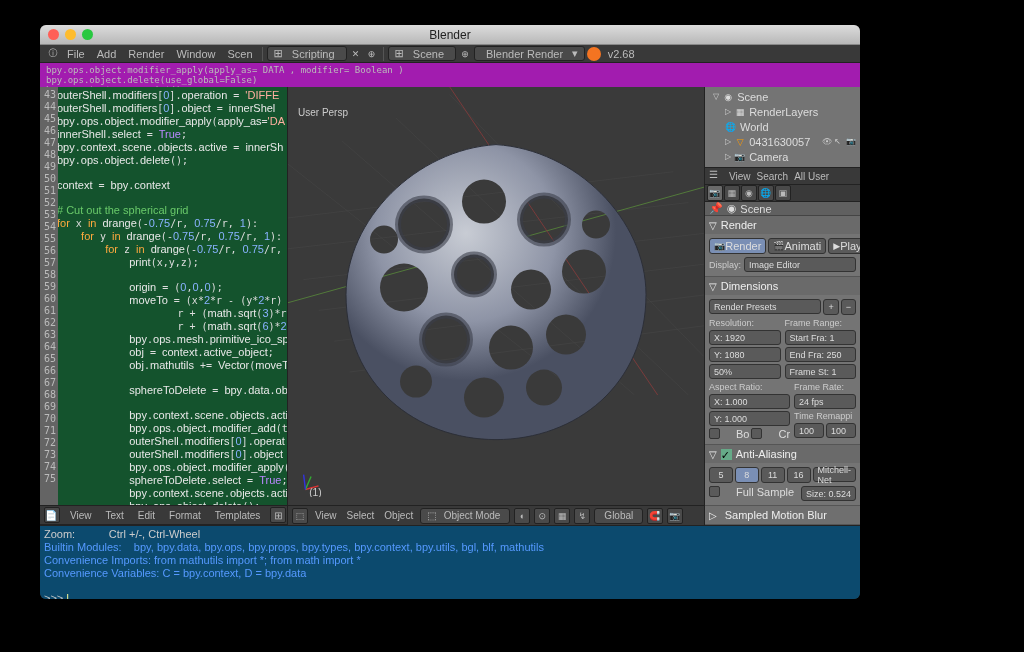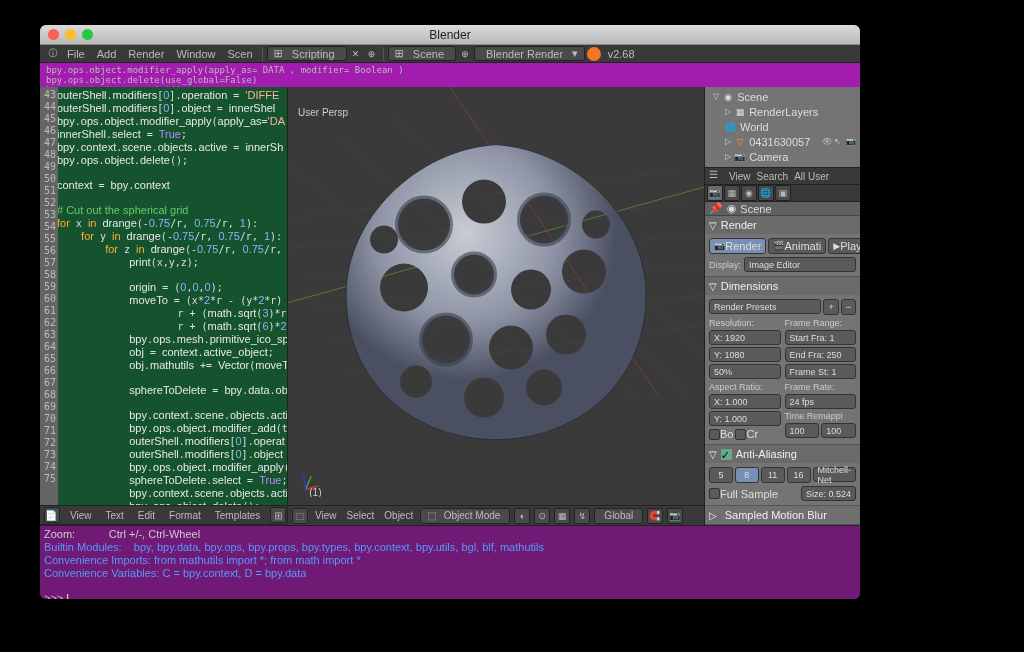--- a/index.html
+++ b/index.html
@@ -58,24 +58,24 @@
 .panel-hdr{display:flex;align-items:center;height:18px;padding:0 4px;background:#6a6a6a;color:#eee;font-size:10px;gap:4px}
 .panel-hdr.collapsed{background:#6f6f6f}
 .panel-body{padding:4px;display:flex;flex-direction:column;gap:3px;background:#747474}
 .btnrow{display:flex;gap:2px}
 .btn{background:#5a5a5a;border:1px solid #333;border-radius:3px;color:#ddd;font-size:9px;padding:2px 4px;height:16px;display:flex;align-items:center;justify-content:center}
 .btn.active{background:#7a8fb5}
 .field{background:#5a5a5a;border:1px solid #333;border-radius:3px;color:#ddd;font-size:9px;padding:1px 4px;height:15px;display:flex;align-items:center}
 .two{display:flex;gap:4px}
 .two>div{flex:1;display:flex;flex-direction:column;gap:2px}
 .lbl{color:#ccc;font-size:9px}
-.check{display:flex;align-items:center;gap:0;color:#ddd;font-size:9px}
+.check{display:flex;gap:16px;color:#ddd;font-size:9px}
 .check .cb{width:11px;height:11px;border:1px solid #333;background:#5a5a5a;border-radius:2px;display:flex;align-items:center;justify-content:center;font-size:8px}
 .console-block{height:74px;display:flex;flex-direction:column;border-top:1px solid #222}
-.console{flex:1;background:#701a75;padding:2px 4px}
+.console{flex:1;background:#0c4a6e;padding:2px 4px}
 .console pre{font:10px/12px monospace;color:#ccc}
 .console .b{color:#5599ff}
 </style>
 </head>
 <body>
 
 <div class="window">
   <div class="titlebar">
     <div class="traffic">
       <div class="dot r"></div>

